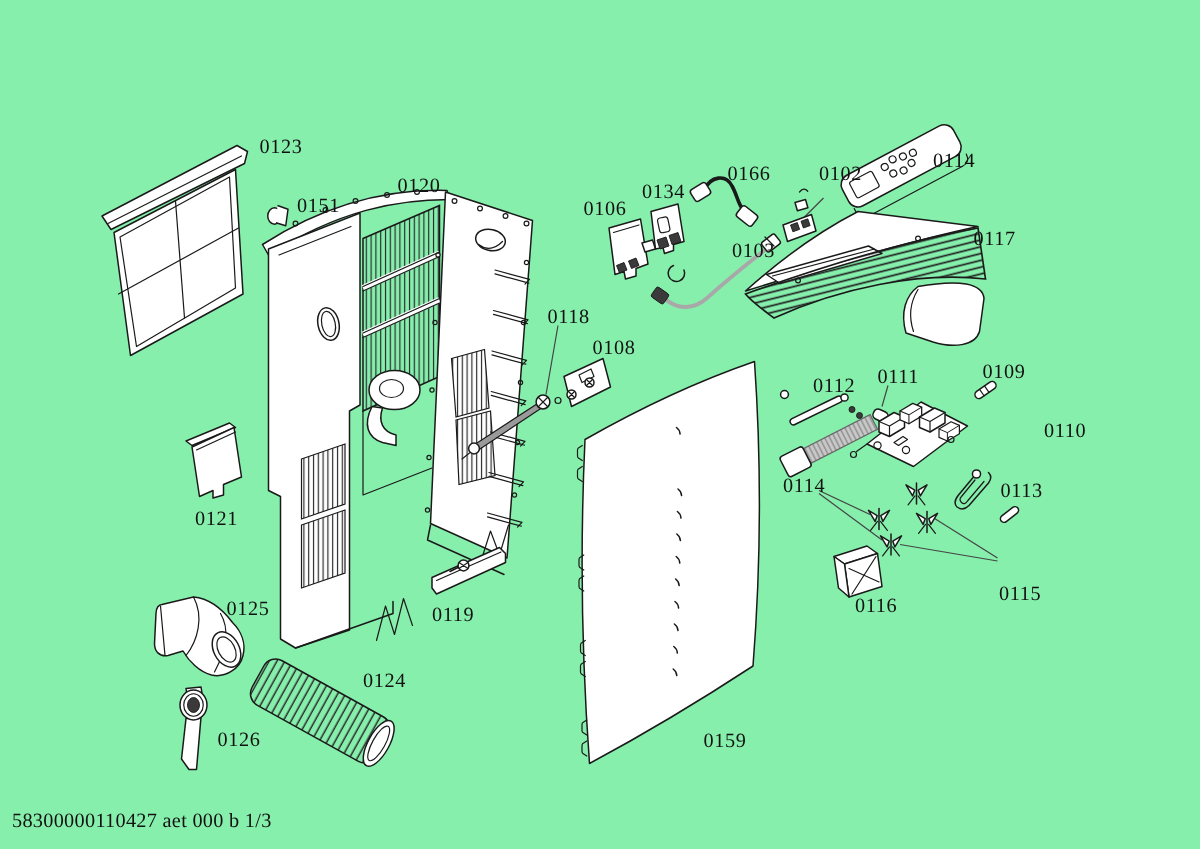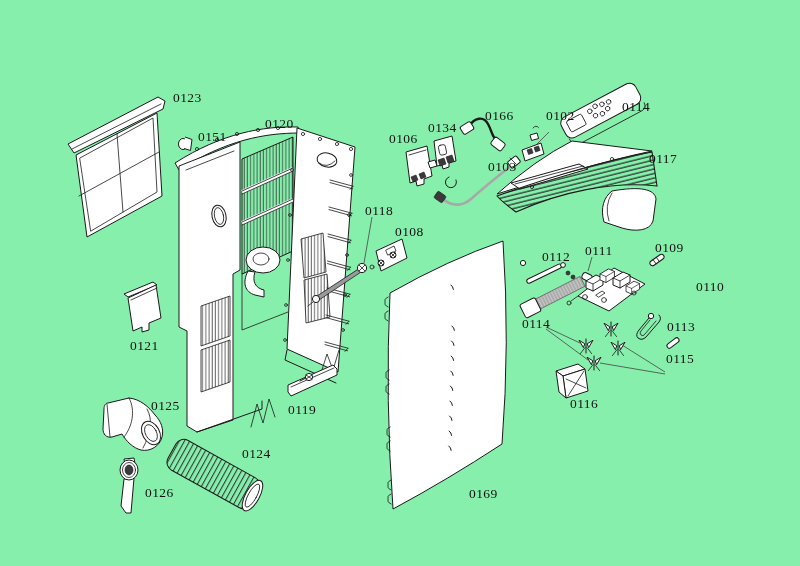--- a/index.html
+++ b/index.html
@@ -340,23 +340,24 @@
 <span class="lbl" style="left:488px;top:159px">0103</span>
 <span class="lbl" style="left:649px;top:151px">0117</span>
 <span class="lbl" style="left:365px;top:203px">0118</span>
 <span class="lbl" style="left:395px;top:224px">0108</span>
 <span class="lbl" style="left:542px;top:249px">0112</span>
 <span class="lbl" style="left:585px;top:243px">0111</span>
 <span class="lbl" style="left:655px;top:240px">0109</span>
 <span class="lbl" style="left:696px;top:279px">0110</span>
 <span class="lbl" style="left:522px;top:316px">0114</span>
 <span class="lbl" style="left:667px;top:319px">0113</span>
-<span class="lbl" style="left:666px;top:351px">0115</span>
+<span class="lbl" style="left:666px;top:388px">0115</span>
 <span class="lbl" style="left:570px;top:396px">0116</span>
 <span class="lbl" style="left:130px;top:338px">0121</span>
 <span class="lbl" style="left:151px;top:398px">0125</span>
 <span class="lbl" style="left:288px;top:402px">0119</span>
 <span class="lbl" style="left:242px;top:446px">0124</span>
 <span class="lbl" style="left:145px;top:485px">0126</span>
-<span class="lbl" style="left:469px;top:486px">0169</span>
-
+<span class="lbl" style="left:469px;top:486px">0159</span>
+
+<div class="footer">58300000110427 aet 000 b 1/3</div>
 
 </div>
 
 </body></html>

